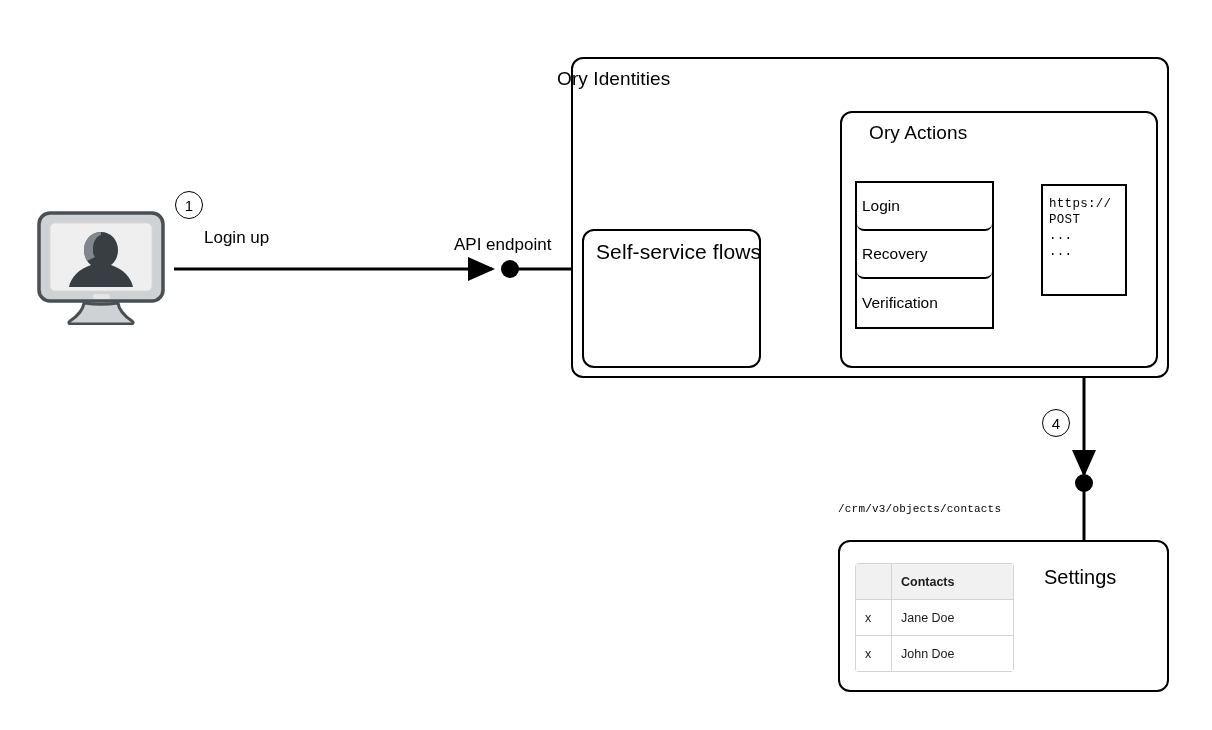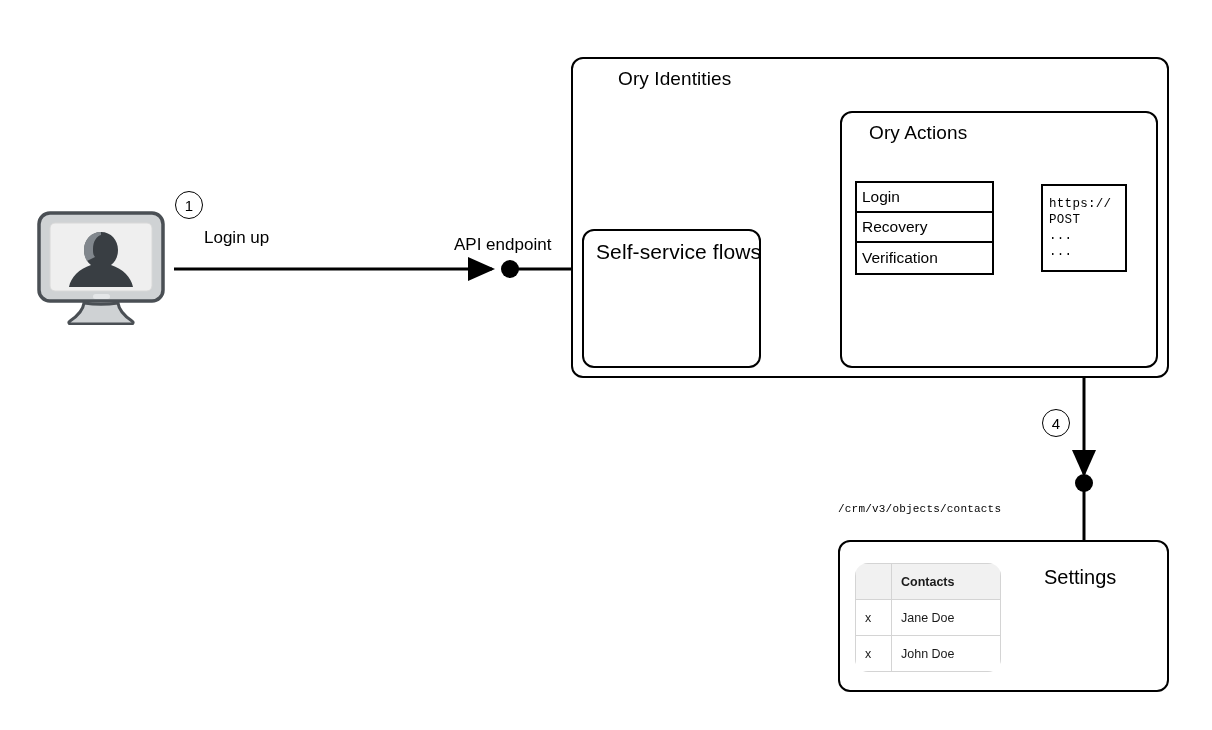--- a/index.html
+++ b/index.html
@@ -40,38 +40,39 @@
   .flow-list {
     position: absolute;
     left: 855px;
     top: 181px;
     width: 139px;
     box-sizing: border-box;
     border: 2px solid #000000;
     background: #ffffff;
   }
   .flow-item {
-    height: 30px;
+    height: 48px;
     box-sizing: border-box;
     border-bottom: 2px solid #000000;
     display: flex;
     align-items: center;
     padding-left: 5px;
     font-size: 15.5px;
     color: #000000;
     background: #ffffff;
+    border-radius: 7px;
   }
   .flow-item:last-child { border-bottom: none; }
   
   .code-box {
     position: absolute;
     left: 1041px;
     top: 184px;
     width: 86px;
-    height: 88px;
+    height: 112px;
     box-sizing: border-box;
     border: 2.5px solid #000000;
     background: #ffffff;
     font-family: "Liberation Mono", "DejaVu Sans Mono", monospace;
     font-size: 12.5px;
     line-height: 16px;
     color: #000000;
     padding: 10px 0 0 6px;
     letter-spacing: 0.3px;
   }
@@ -103,23 +104,23 @@
     display: flex;
     align-items: center;
     justify-content: center;
     box-sizing: border-box;
   }
   
   .hub-table {
     position: absolute;
     left: 855px;
     top: 563px;
-    width: 146px;
+    width: 159px;
     border-collapse: collapse;
-    border-radius: 13px;
+    border-radius: 4px;
     overflow: hidden;
     background: #ffffff;
   }
   .hub-table td, .hub-table th {
     border: 1px solid #d4d4d4;
     height: 36px;
     box-sizing: border-box;
     font-size: 12.5px;
     color: #1a1a1a;
     padding: 0 0 0 9px;
@@ -184,21 +185,21 @@
   <div class="label" style="left:204px; top:228px;">Login up</div>
   <div class="label" style="left:454px; top:235px;">API endpoint</div>
   <div class="label-mono" style="left:838px; top:503px;">/crm/v3/objects/contacts</div>
 
   <div class="step" style="left:175px; top:191px;">1</div>
   <div class="step" style="left:774px; top:197px;">2</div>
   <div class="step" style="left:1070px; top:139px;">3</div>
   <div class="step" style="left:1042px; top:409px;">4</div>
 
   <div class="box rounded" style="left:571px; top:57px; width:598px; height:321px;"></div>
-  <div class="box-title" style="left:618px; top:68px;">Ory Identities</div>
+  <div class="box-title" style="left:557px; top:68px;">Ory Identities</div>
 
   <div class="box rounded" style="left:582px; top:229px; width:179px; height:139px;"></div>
   <div class="box-title" style="left:596px; top:240px; font-size:21px;">Self-service flows</div>
 
   <div class="box rounded" style="left:840px; top:111px; width:318px; height:257px;"></div>
   <div class="box-title" style="left:869px; top:122px;">Ory Actions</div>
 
   <div class="flow-list">
     <div class="flow-item">Login</div>
     <div class="flow-item">Recovery</div>

